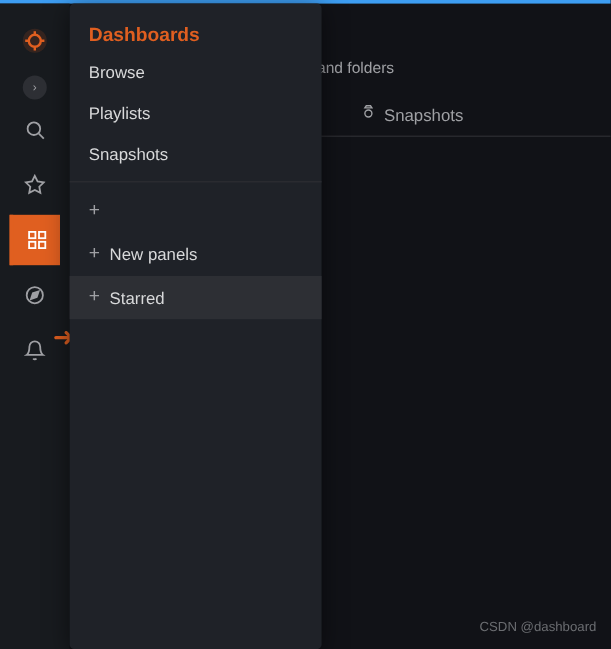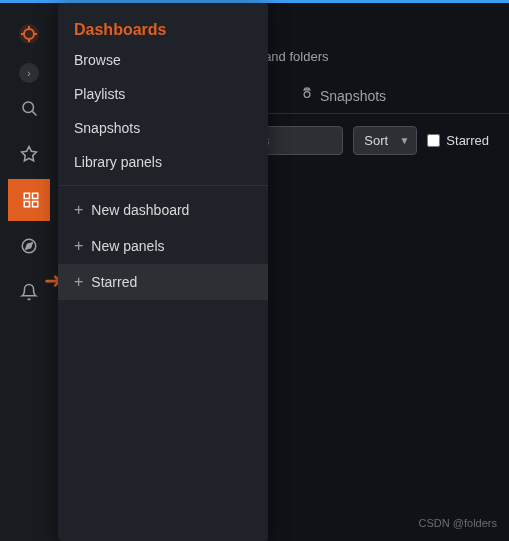--- a/index.html
+++ b/index.html
@@ -352,29 +352,25 @@
 
     <div class="dropdown-item">
       <span>Browse</span>
     </div>
     <div class="dropdown-item">
       <span>Playlists</span>
     </div>
     <div class="dropdown-item">
       <span>Snapshots</span>
     </div>
-    <div class="dropdown-item">
-      <span>Library panels</span>
-    </div>
 
     <div class="dropdown-divider"></div>
 
     <div class="dropdown-item-plus">
       <span class="plus-icon">+</span>
-      <span>New dashboard</span>
     </div>
     <div class="dropdown-item-plus">
       <span class="plus-icon">+</span>
       <span>New panels</span>
     </div>
     <div class="dropdown-item-plus highlighted" style="background:#2d2f34;">
       <span class="plus-icon">+</span>
       <span>Starred</span>
     </div>
 
@@ -431,29 +427,16 @@
         <span class="tab-icon">
           <svg width="14" height="14" viewBox="0 0 24 24" fill="none" stroke="currentColor" stroke-width="2">
             <circle cx="12" cy="13" r="5"></circle>
             <path d="M9 2h6l2 3H7z"></path>
           </svg>
         </span>
         <span>Snapshots</span>
       </div>
     </div>
 
-    <div class="search-row">
-      <input class="search-input" type="text" placeholder="Search dashboards and folders" style="">
-      <div class="sort-wrapper">
-        <select class="sort-select">
-          <option>Sort</option>
-        </select>
-        <span class="sort-chevron">▼</span>
-      </div>
-      <label class="starred-check">
-        <input type="checkbox" style="">
-        <span>Starred</span>
-      </label>
-    </div>
   </div>
 </div>
 
-<div class="attribution">CSDN @folders</div>
+<div class="attribution">CSDN @dashboard</div>
 
 </body></html>

